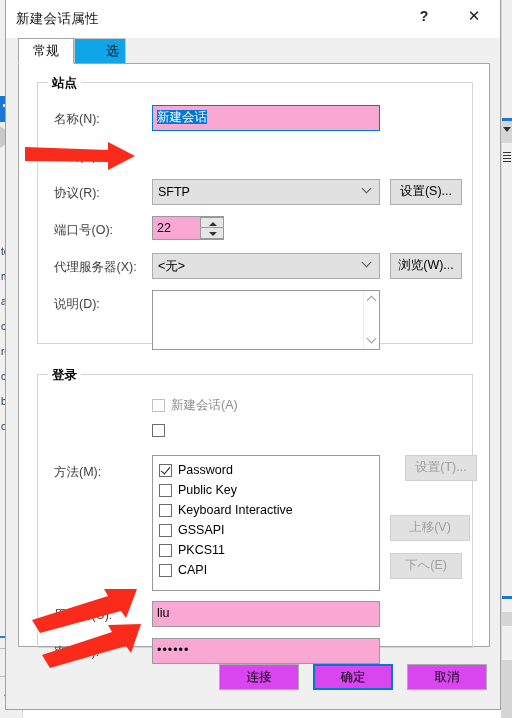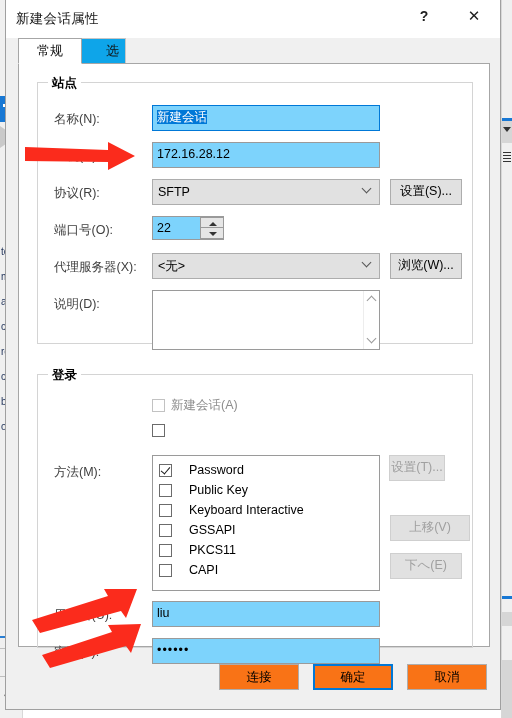--- a/index.html
+++ b/index.html
@@ -40,37 +40,37 @@
   .title-text{position:absolute;left:10px;top:10px;font-size:13.5px;color:#1a1a1a;letter-spacing:.3px;}
   .ttl-btn{position:absolute;top:0;width:44px;height:31px;display:flex;align-items:center;justify-content:center;font-size:15px;color:#202020;cursor:default;}
   #btn-help{right:54px;font-weight:bold;font-size:14px;}
   #btn-close{right:4px;font-size:15px;}
 
   
   .tabstrip{position:absolute;left:0;top:38px;width:100%;height:26px;background:#f0f0f0;}
   .tab{position:absolute;top:0;height:26px;line-height:24px;text-align:center;font-size:13px;color:#111;box-sizing:border-box;cursor:default;}
   .tab.active{background:#ffffff;border:1px solid #a6a6a6;border-bottom:1px solid #ffffff;z-index:3;}
   .tab.inactive{background:#0ea5e9;border:1px solid #c6c6c6;border-bottom:none;z-index:1;padding-left:25px;}
-  #tab-general{left:12px;width:64px;}
+  #tab-general{left:12px;width:56px;}
   #tab-options{left:68px;width:52px;}
 
   .panel{
     position:absolute;left:12px;top:63px;width:472px;height:584px;
     background:#ffffff;border:1px solid #a6a6a6;box-sizing:border-box;z-index:2;
   }
 
   
   .group{position:absolute;border:1px solid #d4d4d4;box-sizing:border-box;}
   .group-title{position:absolute;top:-8px;left:10px;background:#ffffff;padding:0 4px;font-size:12.5px;color:#000;font-weight:bold;}
   #grp-site{left:18px;top:18px;width:436px;height:262px;}
   #grp-login{left:18px;top:294px;width:436px;height:274px;margin-top:16px;}
 
   .lbl{position:absolute;font-size:12.5px;color:#404040;white-space:nowrap;}
 
-  .txtbox{position:absolute;box-sizing:border-box;background:#7dd3fc;border:1px solid #9a9a9a;
+  .txtbox{position:absolute;box-sizing:border-box;background:#f9a8d4;border:1px solid #9a9a9a;
           font-family:"Liberation Sans",sans-serif;font-size:12.5px;color:#000;
           padding:2px 4px;line-height:18px;}
   .txtbox.focused{border:1px solid #0078d7;}
   .sel{background:#0078d7;color:#ffffff;}
 
   .combo{position:absolute;box-sizing:border-box;background:#e1e1e1;border:1px solid #adadad;
          font-size:12.5px;color:#000;padding:3px 12px 3px 5px;line-height:18px;}
   .combo .chev{position:absolute;right:7px;top:5px;width:9px;height:9px;}
   .combo .chev:after{content:"";position:absolute;left:0;top:0;width:6px;height:6px;
         border-right:1px solid #555;border-bottom:1px solid #555;transform:rotate(45deg);}
@@ -102,25 +102,25 @@
   .cbrow{position:absolute;display:flex;align-items:center;white-space:nowrap;}
   .cbox{width:13px;height:13px;border:1px solid #6b6b6b;background:#fff;box-sizing:border-box;position:relative;margin-right:6px;flex:none;}
   .cbox.dis{border-color:#c2c2c2;background:#fff;}
   .cbox.on:after{content:"";position:absolute;left:3px;top:0px;width:4px;height:8px;
         border-right:1.6px solid #1a1a1a;border-bottom:1.6px solid #1a1a1a;transform:rotate(40deg);}
   .cblabel{font-size:12.5px;color:#000;}
   .cblabel.dim{color:#8d8d8d;}
 
   
   .listbox{position:absolute;box-sizing:border-box;background:#fff;border:1px solid #9a9a9a;padding:4px 0 0 6px;}
-  .listitem{display:flex;align-items:center;height:20px;gap:11px;}
+  .listitem{display:flex;align-items:center;height:20px;}
 
   
   .footer-btn{position:absolute;box-sizing:border-box;width:80px;height:26px;line-height:24px;
-        text-align:center;font-size:12.5px;background:#f97316;border:1px solid #adadad;cursor:default;}
+        text-align:center;font-size:12.5px;background:#d946ef;border:1px solid #adadad;cursor:default;}
   .footer-btn.default{border:2px solid #0078d7;line-height:22px;}
 
   
   .arrow-layer{position:absolute;left:0;top:0;width:512px;height:718px;pointer-events:none;z-index:50;}
 </style>
 </head>
 <body>
 
 <div id="backdrop">
   <div class="bg-canvas"></div>
@@ -170,21 +170,20 @@
 
   <div class="panel">
 
     <div class="group" id="grp-site">
       <div class="group-title">站点</div>
 
       <div class="lbl" style="left:16px;top:28px">名称(N):</div>
       <div class="txtbox focused" style="left:114px;top:22px;width:228px;height:26px"><span class="sel">新建会话</span></div>
 
       <div class="lbl" style="left:16px;top:65px">主机(H):</div>
-      <div class="txtbox" style="left:114px;top:59px;width:228px;height:26px"><span>172.16.28.12</span></div>
 
       <div class="lbl" style="left:16px;top:102px">协议(R):</div>
       <div class="combo" style="left:114px;top:96px;width:228px;height:26px">
         <span>SFTP</span>
         <span class="chev"></span>
       </div>
       <div class="btn" style="left:352px;top:96px;width:72px;height:26px">设置(S)...</div>
 
       <div class="lbl" style="left:16px;top:139px">端口号(O):</div>
       <div class="txtbox" style="left:114px;top:133px;width:72px;height:24px"><span>22</span></div>
@@ -247,21 +246,21 @@
         <div class="listitem">
           <span class="cbox"></span>
           <span class="cblabel">PKCS11</span>
         </div>
         <div class="listitem">
           <span class="cbox"></span>
           <span class="cblabel">CAPI</span>
         </div>
       </div>
 
-      <div class="btn disabled" style="left:351px;top:80px;width:56px;height:26px">设置(T)...</div>
+      <div class="btn disabled" style="left:367px;top:80px;width:72px;height:26px">设置(T)...</div>
       <div class="btn disabled" style="left:352px;top:140px;width:80px;height:26px">上移(V)</div>
       <div class="btn disabled" style="left:352px;top:178px;width:72px;height:26px">下へ(E)</div>
 
       <div class="lbl" style="left:16px;top:232px">用户名(U):</div>
       <div class="txtbox" style="left:114px;top:226px;width:228px;height:26px"><span>liu</span></div>
 
       <div class="lbl" style="left:16px;top:269px">密码(P):</div>
       <div class="txtbox" style="left:114px;top:263px;width:228px;height:26px;letter-spacing:1px"><span>••••••</span></div>
     </div>
   </div>

